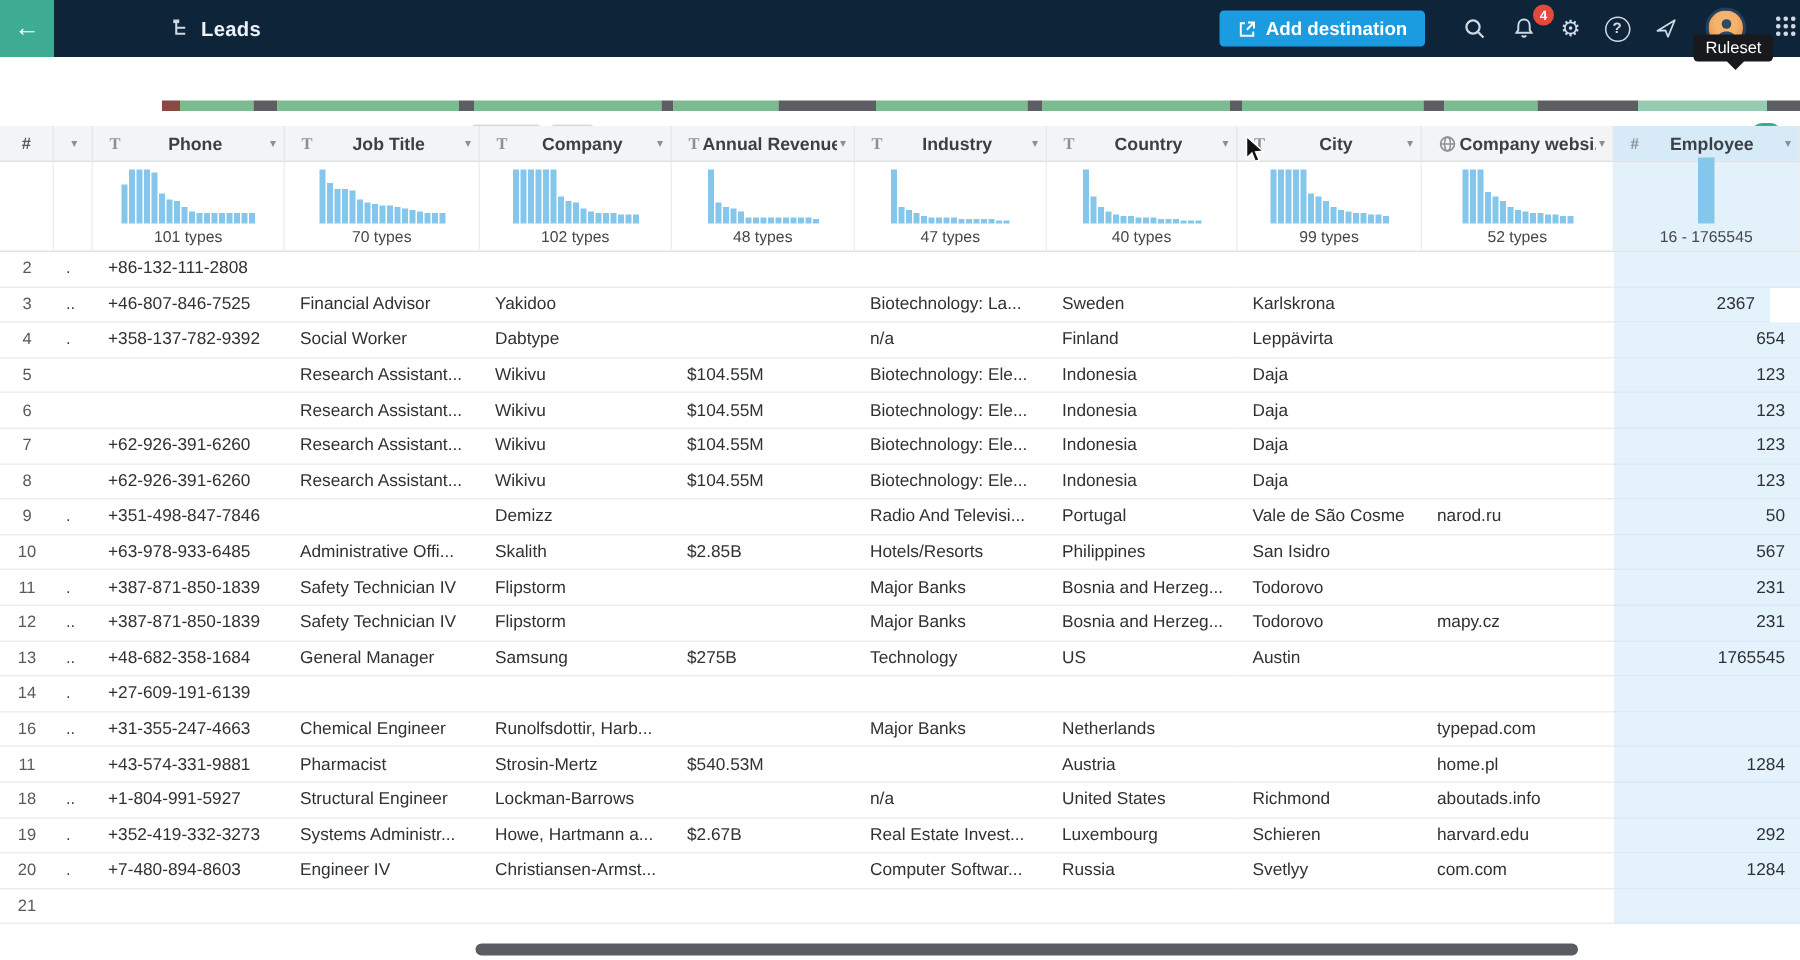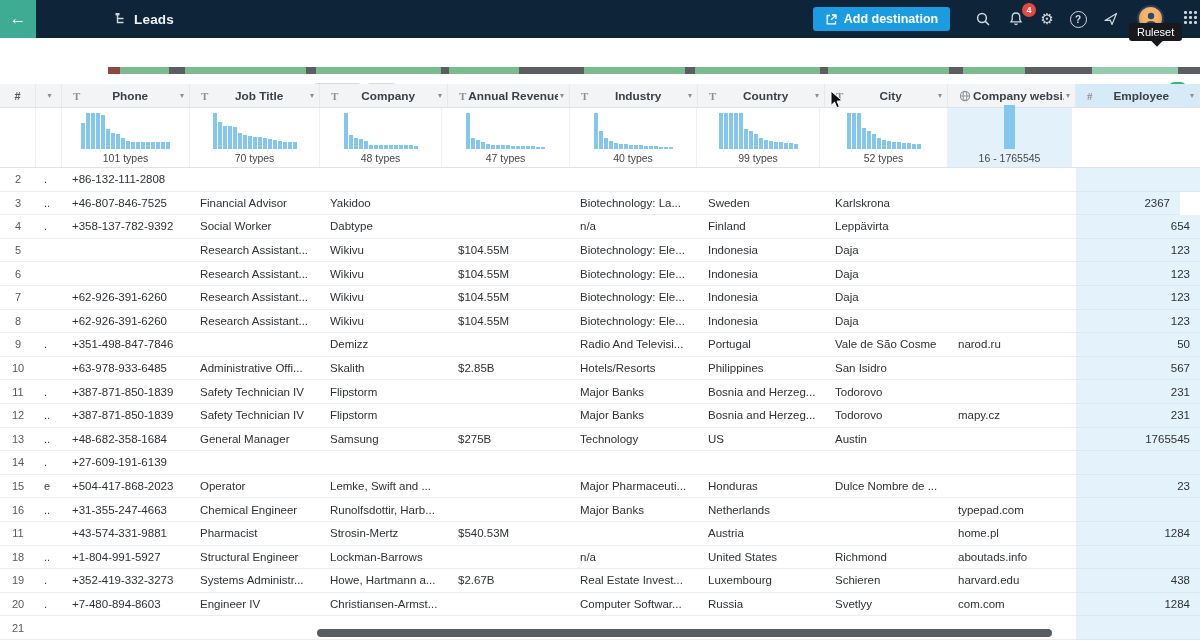--- a/index.html
+++ b/index.html
@@ -351,20 +351,42 @@
         <i style="height:11px;width:4px"></i>
         <i style="height:10px;width:4px"></i>
         <i style="height:9px;width:4px"></i>
         <i style="height:8px;width:4px"></i>
         <i style="height:7px;width:4px"></i>
         <i style="height:7px;width:4px"></i>
         <i style="height:7px;width:4px"></i>
       </div>
       <div class="types">70 types</div>
     </div>
+    <div class="scell" style="width: 128px;">
+      <div class="hist">
+        <i style="height:36px;width:4px"></i>
+        <i style="height:36px;width:4px"></i>
+        <i style="height:36px;width:4px"></i>
+        <i style="height:36px;width:4px"></i>
+        <i style="height:36px;width:4px"></i>
+        <i style="height:36px;width:4px"></i>
+        <i style="height:18px;width:4px"></i>
+        <i style="height:15px;width:4px"></i>
+        <i style="height:14px;width:4px"></i>
+        <i style="height:10px;width:4px"></i>
+        <i style="height:8px;width:4px"></i>
+        <i style="height:7px;width:4px"></i>
+        <i style="height:7px;width:4px"></i>
+        <i style="height:7px;width:4px"></i>
+        <i style="height:6px;width:4px"></i>
+        <i style="height:6px;width:4px"></i>
+        <i style="height:6px;width:4px"></i>
+      </div>
+      <div class="types">102 types</div>
+    </div>
     <div class="scell" style="width: 122px;">
       <div class="hist">
         <i style="height:36px;width:4px"></i>
         <i style="height:14px;width:4px"></i>
         <i style="height:11px;width:4px"></i>
         <i style="height:10px;width:4px"></i>
         <i style="height:8px;width:4px"></i>
         <i style="height:4px;width:4px"></i>
         <i style="height:4px;width:4px"></i>
         <i style="height:4px;width:4px"></i>
@@ -630,33 +652,20 @@
       <div class="tcell minic" style="width:26px">.</div>
       <div class="tcell" style="width:128px">+27-609-191-6139</div>
       <div class="tcell" style="width:130px"></div>
       <div class="tcell" style="width:128px"></div>
       <div class="tcell" style="width:122px"></div>
       <div class="tcell" style="width:128px"></div>
       <div class="tcell" style="width:127px"></div>
       <div class="tcell" style="width:123px"></div>
       <div class="tcell" style="width:128px"></div>
       <div class="tcell empc" style="width:124px"></div>
-    </div>
-    <div class="trow">
-      <div class="tcell numc" style="width:36px">15</div>
-      <div class="tcell minic" style="width:26px">e</div>
-      <div class="tcell" style="width:128px">+504-417-868-2023</div>
-      <div class="tcell" style="width:130px">Operator</div>
-      <div class="tcell" style="width:128px">Lemke, Swift and ...</div>
-      <div class="tcell" style="width:122px"></div>
-      <div class="tcell" style="width:128px">Major Pharmaceuti...</div>
-      <div class="tcell" style="width:127px">Honduras</div>
-      <div class="tcell" style="width:123px">Dulce Nombre de ...</div>
-      <div class="tcell" style="width:128px"></div>
-      <div class="tcell empc" style="width:124px">23</div>
     </div>
     <div class="trow">
       <div class="tcell numc" style="width:36px">16</div>
       <div class="tcell minic" style="width:26px">..</div>
       <div class="tcell" style="width:128px">+31-355-247-4663</div>
       <div class="tcell" style="width:130px">Chemical Engineer</div>
       <div class="tcell" style="width:128px">Runolfsdottir, Harb...</div>
       <div class="tcell" style="width:122px"></div>
       <div class="tcell" style="width:128px">Major Banks</div>
       <div class="tcell" style="width:127px">Netherlands</div>
@@ -694,21 +703,21 @@
       <div class="tcell numc" style="width:36px">19</div>
       <div class="tcell minic" style="width:26px">.</div>
       <div class="tcell" style="width:128px">+352-419-332-3273</div>
       <div class="tcell" style="width:130px">Systems Administr...</div>
       <div class="tcell" style="width:128px">Howe, Hartmann a...</div>
       <div class="tcell" style="width:122px">$2.67B</div>
       <div class="tcell" style="width:128px">Real Estate Invest...</div>
       <div class="tcell" style="width:127px">Luxembourg</div>
       <div class="tcell" style="width:123px">Schieren</div>
       <div class="tcell" style="width:128px">harvard.edu</div>
-      <div class="tcell empc" style="width:124px">438</div>
+      <div class="tcell empc" style="width:124px">292</div>
     </div>
     <div class="trow">
       <div class="tcell numc" style="width:36px">20</div>
       <div class="tcell minic" style="width:26px">.</div>
       <div class="tcell" style="width:128px">+7-480-894-8603</div>
       <div class="tcell" style="width:130px">Engineer IV</div>
       <div class="tcell" style="width:128px">Christiansen-Armst...</div>
       <div class="tcell" style="width:122px"></div>
       <div class="tcell" style="width:128px">Computer Softwar...</div>
       <div class="tcell" style="width:127px">Russia</div>

